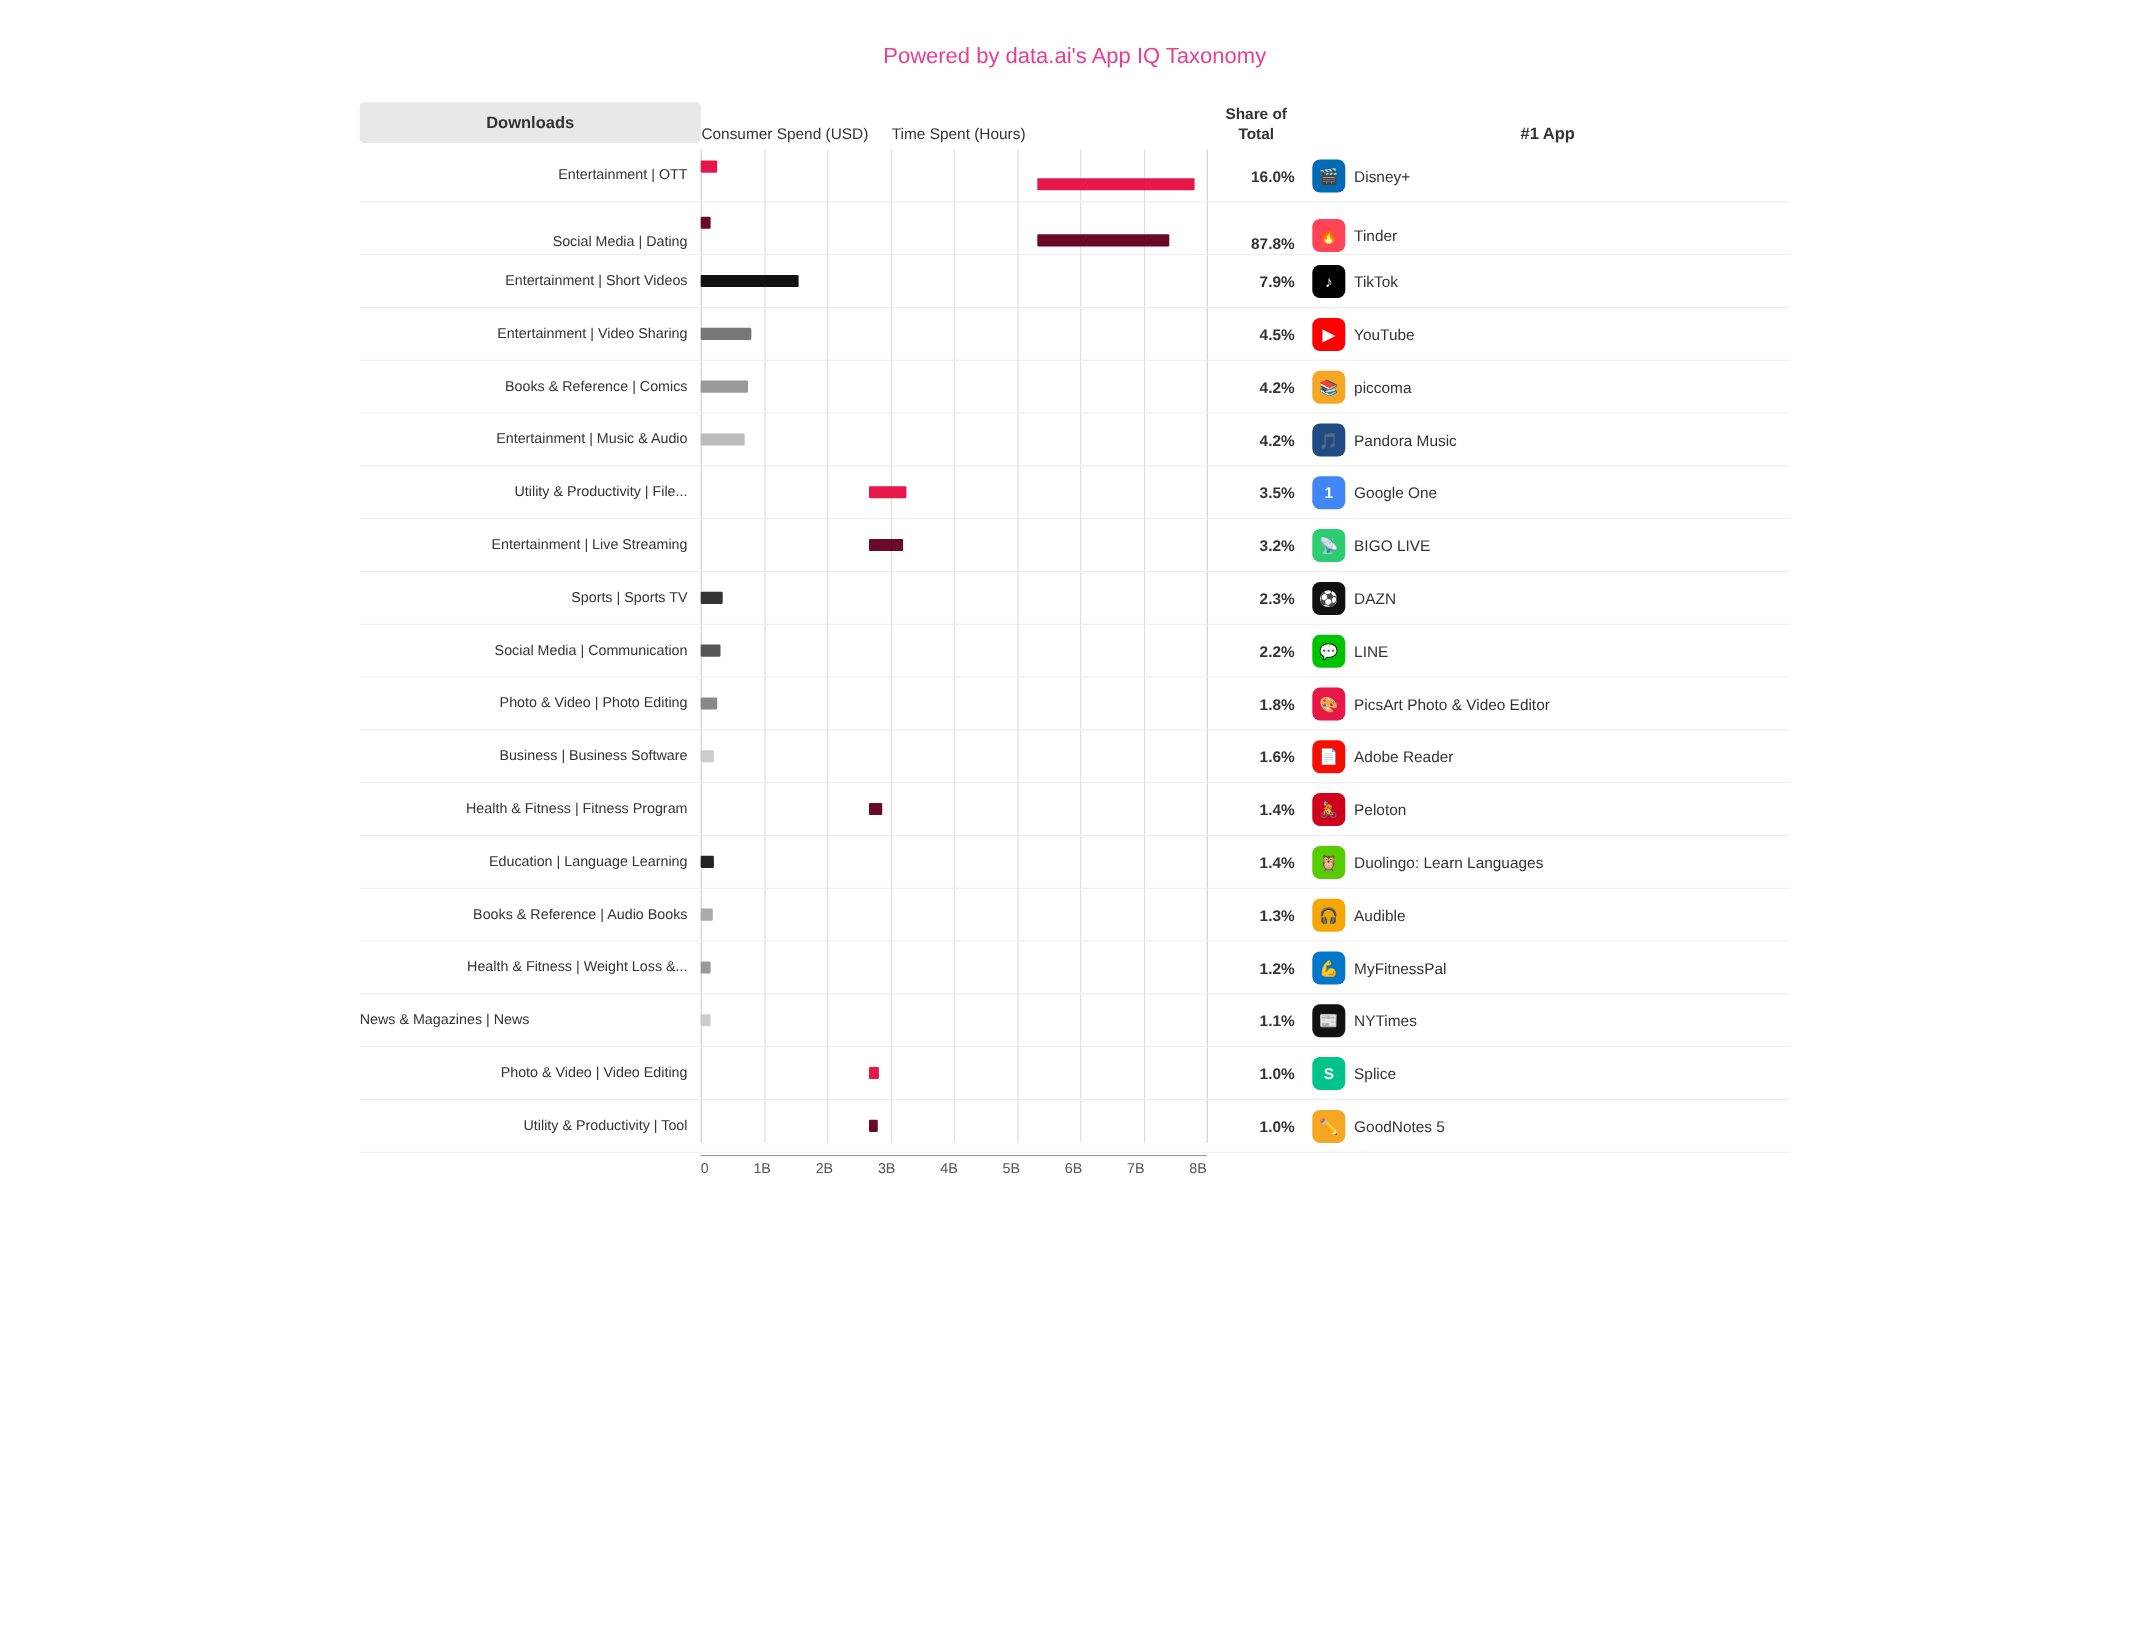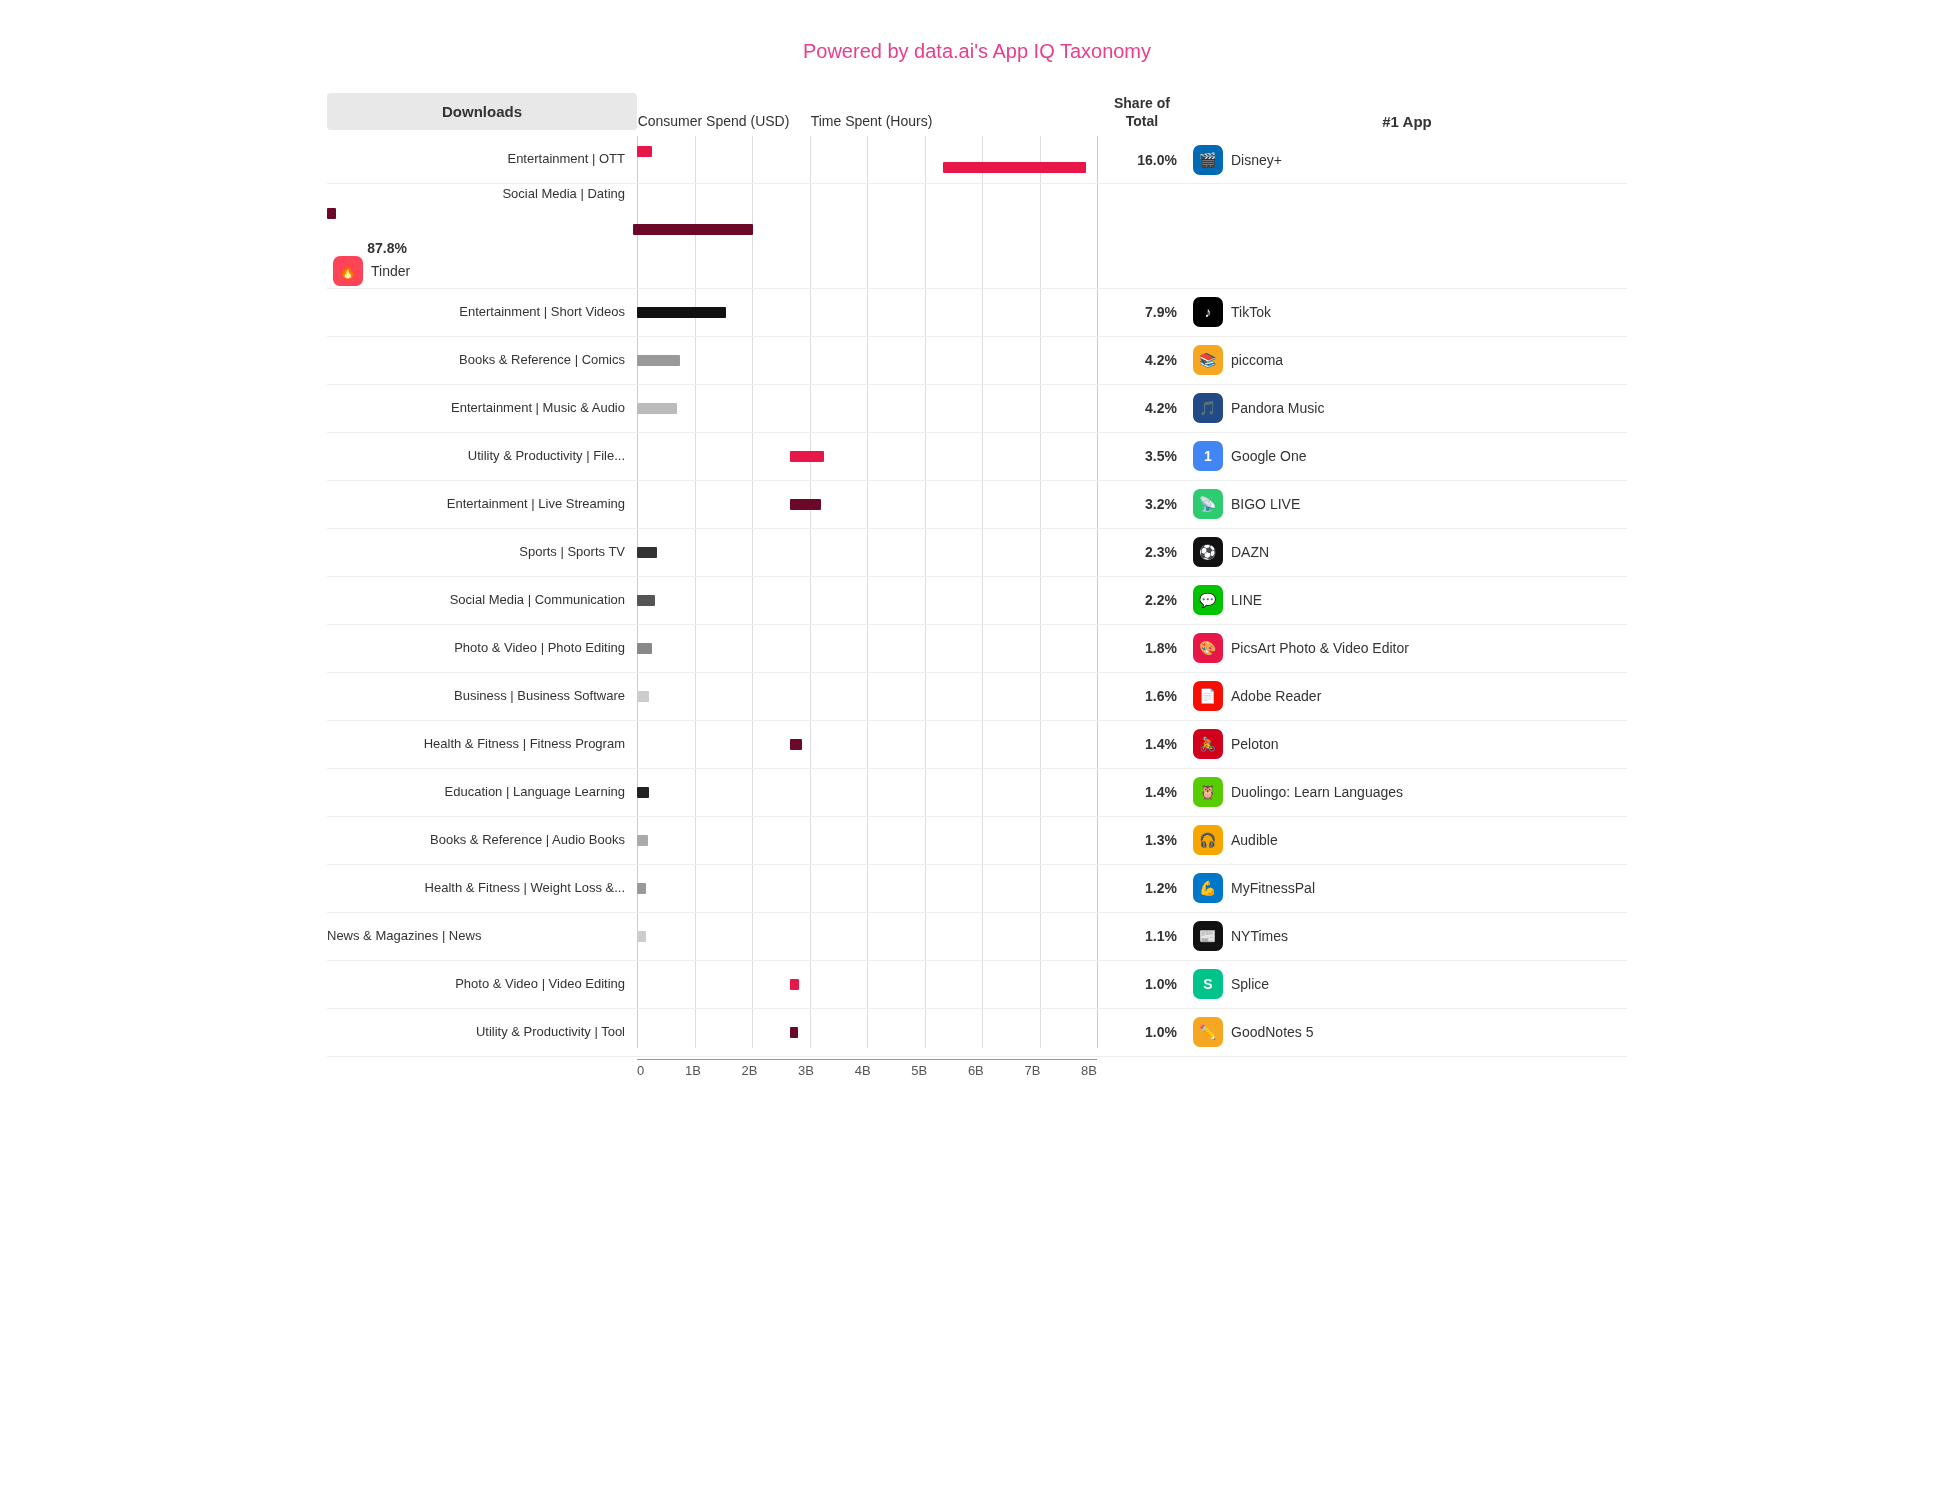--- a/index.html
+++ b/index.html
@@ -86,21 +86,21 @@
               <div style="display: flex; align-items: center; height: 13px;">
                 <div style="height: 11px; width: 143.055px; background: rgb(232, 23, 74); border-radius: 1px; margin-left: 306px;"></div>
               </div>
             </div>
             <div style="width: 90px; text-align: right; padding-right: 10px; font-size: 14px; font-weight: 600; color: rgb(51, 51, 51); flex-shrink: 0;">16.0%</div>
             <div style="flex: 1 1 0%; display: flex; align-items: center; gap: 8px; padding-left: 6px;">
               <div style="width: 30px; height: 30px; border-radius: 7px; background: rgb(0, 106, 178); display: flex; align-items: center; justify-content: center; font-size: 14px; color: white; font-weight: bold; flex-shrink: 0; overflow: hidden;">🎬</div>
               <div style="font-size: 14px; color: rgb(51, 51, 51);">Disney+</div>
             </div>
           </div>
-          <div style="display: flex; align-items: flex-start; border-bottom: 1px solid rgb(238, 238, 238); min-height: 48px; padding: 2px 0px; position: relative; z-index: 2; flex-direction: column;">
+          <div style="display: flex; align-items: flex-end; border-bottom: 1px solid rgb(238, 238, 238); min-height: 48px; padding: 2px 0px; position: relative; z-index: 2;">
             <div style="width: 310px; font-size: 13px; color: rgb(51, 51, 51); text-align: right; padding-right: 12px; line-height: 1.3; flex-shrink: 0;">Social Media | Dating</div>
             <div style="width: 460px; flex-shrink: 0; display: flex; flex-direction: column; gap: 3px; padding: 4px 0px;">
               <div style="display: flex; align-items: center; height: 13px;">
                 <div style="height: 11px; width: 9.18px; background: rgb(107, 10, 40); border-radius: 1px; margin-left: 0px;"></div>
               </div>
               <div style="display: flex; align-items: center; height: 13px;">
                 <div style="height: 11px; width: 120.105px; background: rgb(107, 10, 40); border-radius: 1px; margin-left: 306px;"></div>
               </div>
             </div>
             <div style="width: 90px; text-align: right; padding-right: 10px; font-size: 14px; font-weight: 600; color: rgb(51, 51, 51); flex-shrink: 0;">87.8%</div>
@@ -113,20 +113,33 @@
             <div style="width: 310px; font-size: 13px; color: rgb(51, 51, 51); text-align: right; padding-right: 12px; line-height: 1.3; flex-shrink: 0;">Entertainment | Short Videos</div>
             <div style="width: 460px; flex-shrink: 0; display: flex; flex-direction: column; gap: 3px; padding: 4px 0px;">
               <div style="display: flex; align-items: center; height: 13px;">
                 <div style="height: 11px; width: 88.74px; background: rgb(17, 17, 17); border-radius: 1px; margin-left: 0px;"></div>
               </div>
             </div>
             <div style="width: 90px; text-align: right; padding-right: 10px; font-size: 14px; font-weight: 600; color: rgb(51, 51, 51); flex-shrink: 0;">7.9%</div>
             <div style="flex: 1 1 0%; display: flex; align-items: center; gap: 8px; padding-left: 6px;">
               <div style="width: 30px; height: 30px; border-radius: 7px; background: rgb(1, 1, 1); display: flex; align-items: center; justify-content: center; font-size: 14px; color: white; font-weight: bold; flex-shrink: 0; overflow: hidden;">♪</div>
               <div style="font-size: 14px; color: rgb(51, 51, 51);">TikTok</div>
+            </div>
+          </div>
+          <div style="display: flex; align-items: center; border-bottom: 1px solid rgb(238, 238, 238); min-height: 48px; padding: 2px 0px; position: relative; z-index: 2;">
+            <div style="width: 310px; font-size: 13px; color: rgb(51, 51, 51); text-align: right; padding-right: 12px; line-height: 1.3; flex-shrink: 0;">Entertainment | Video Sharing</div>
+            <div style="width: 460px; flex-shrink: 0; display: flex; flex-direction: column; gap: 3px; padding: 4px 0px;">
+              <div style="display: flex; align-items: center; height: 13px;">
+                <div style="height: 11px; width: 45.9px; background: rgb(119, 119, 119); border-radius: 1px; margin-left: 0px;"></div>
+              </div>
+            </div>
+            <div style="width: 90px; text-align: right; padding-right: 10px; font-size: 14px; font-weight: 600; color: rgb(51, 51, 51); flex-shrink: 0;">4.5%</div>
+            <div style="flex: 1 1 0%; display: flex; align-items: center; gap: 8px; padding-left: 6px;">
+              <div style="width: 30px; height: 30px; border-radius: 7px; background: rgb(255, 0, 0); display: flex; align-items: center; justify-content: center; font-size: 14px; color: white; font-weight: bold; flex-shrink: 0; overflow: hidden;">▶</div>
+              <div style="font-size: 14px; color: rgb(51, 51, 51);">YouTube</div>
             </div>
           </div>
           <div style="display: flex; align-items: center; border-bottom: 1px solid rgb(238, 238, 238); min-height: 48px; padding: 2px 0px; position: relative; z-index: 2;">
             <div style="width: 310px; font-size: 13px; color: rgb(51, 51, 51); text-align: right; padding-right: 12px; line-height: 1.3; flex-shrink: 0;">Books &amp; Reference | Comics</div>
             <div style="width: 460px; flex-shrink: 0; display: flex; flex-direction: column; gap: 3px; padding: 4px 0px;">
               <div style="display: flex; align-items: center; height: 13px;">
                 <div style="height: 11px; width: 42.84px; background: rgb(153, 153, 153); border-radius: 1px; margin-left: 0px;"></div>
               </div>
             </div>
             <div style="width: 90px; text-align: right; padding-right: 10px; font-size: 14px; font-weight: 600; color: rgb(51, 51, 51); flex-shrink: 0;">4.2%</div>

